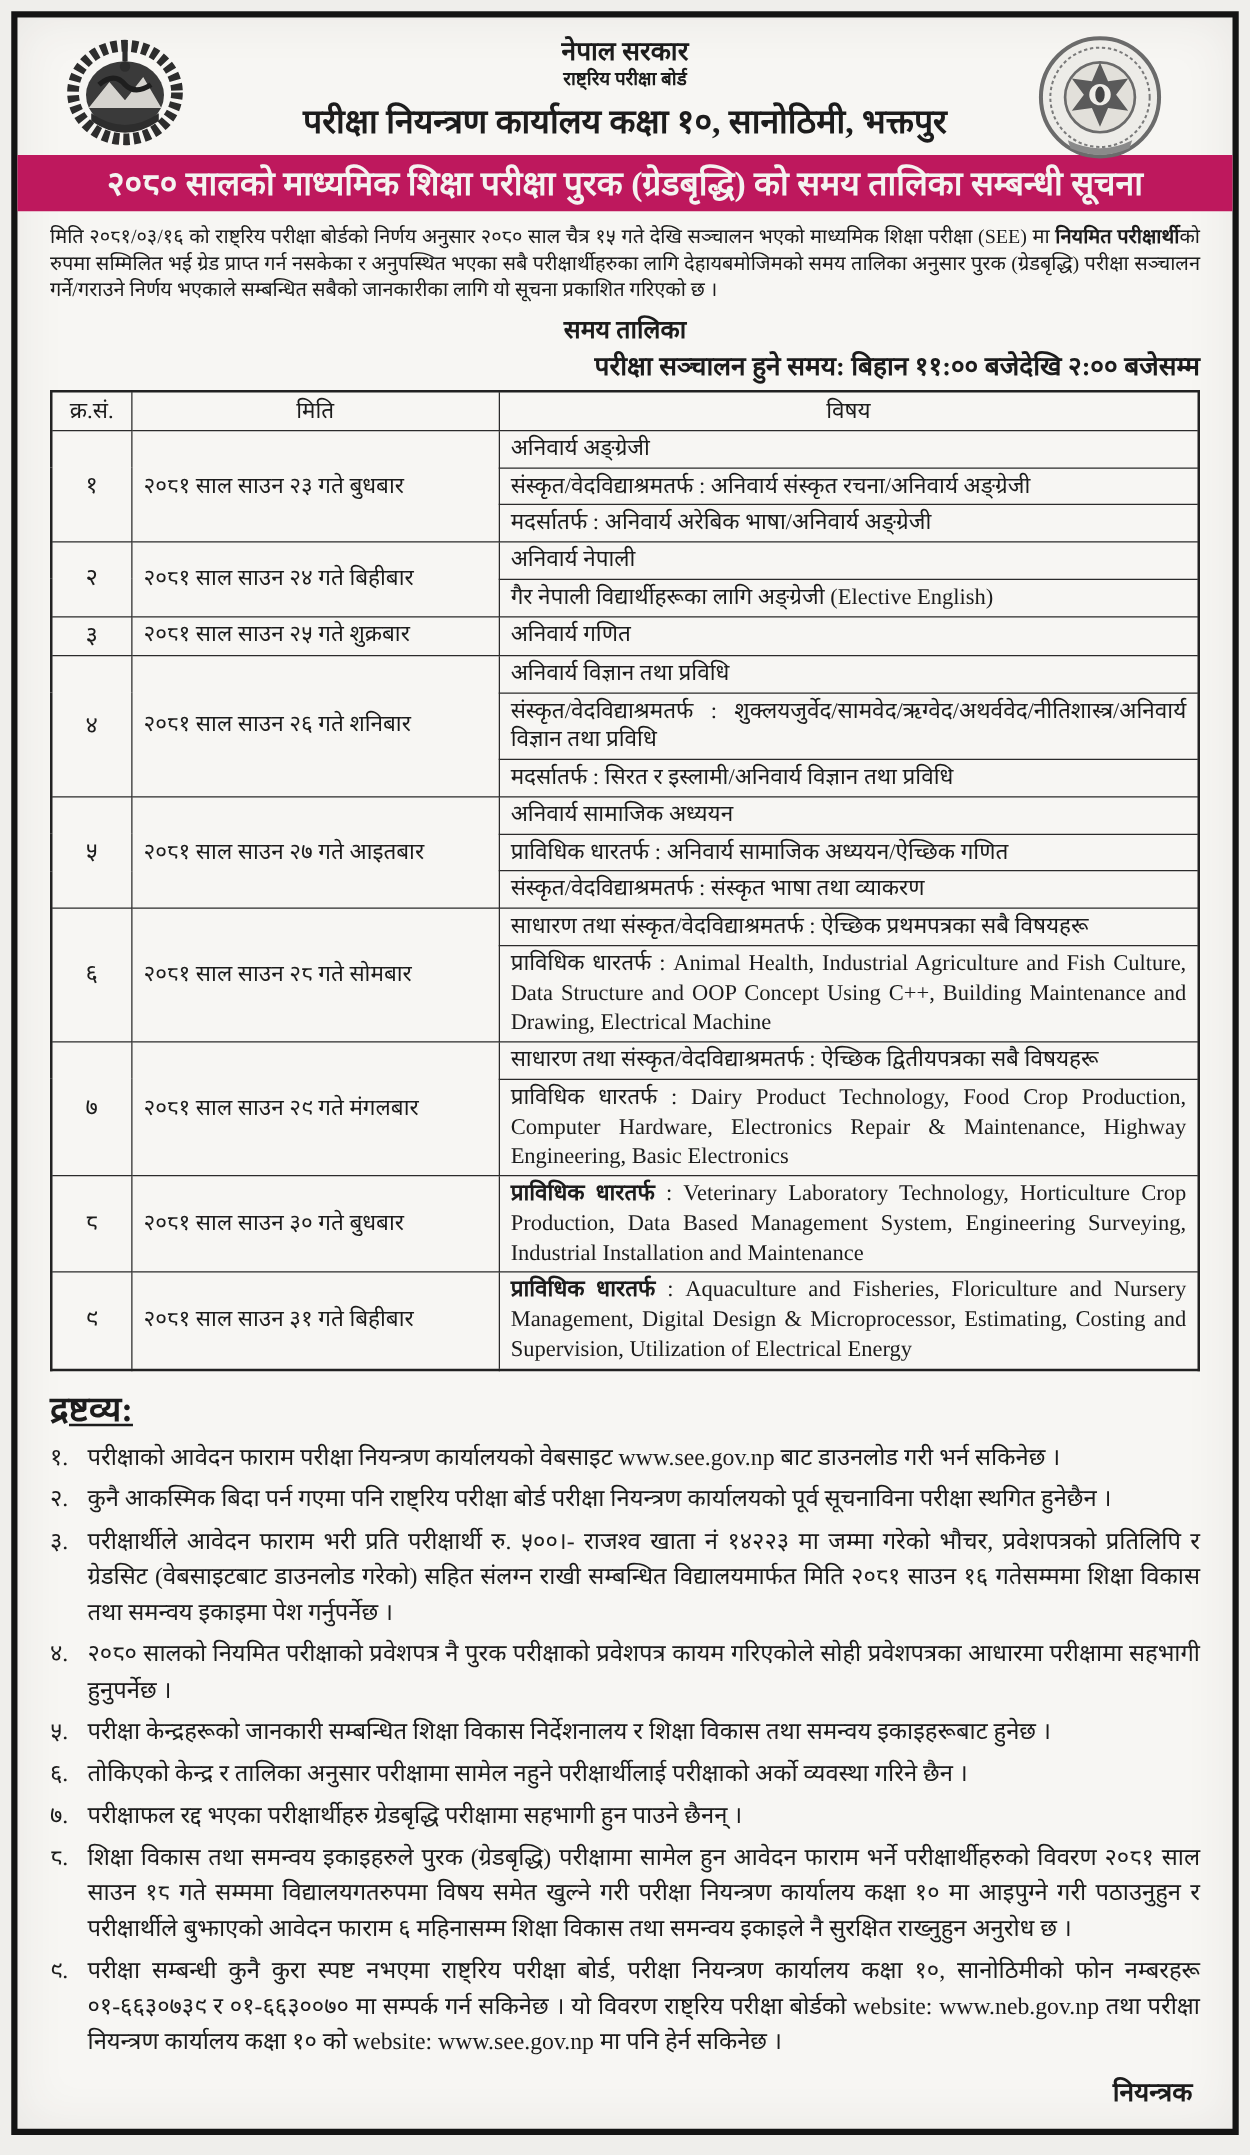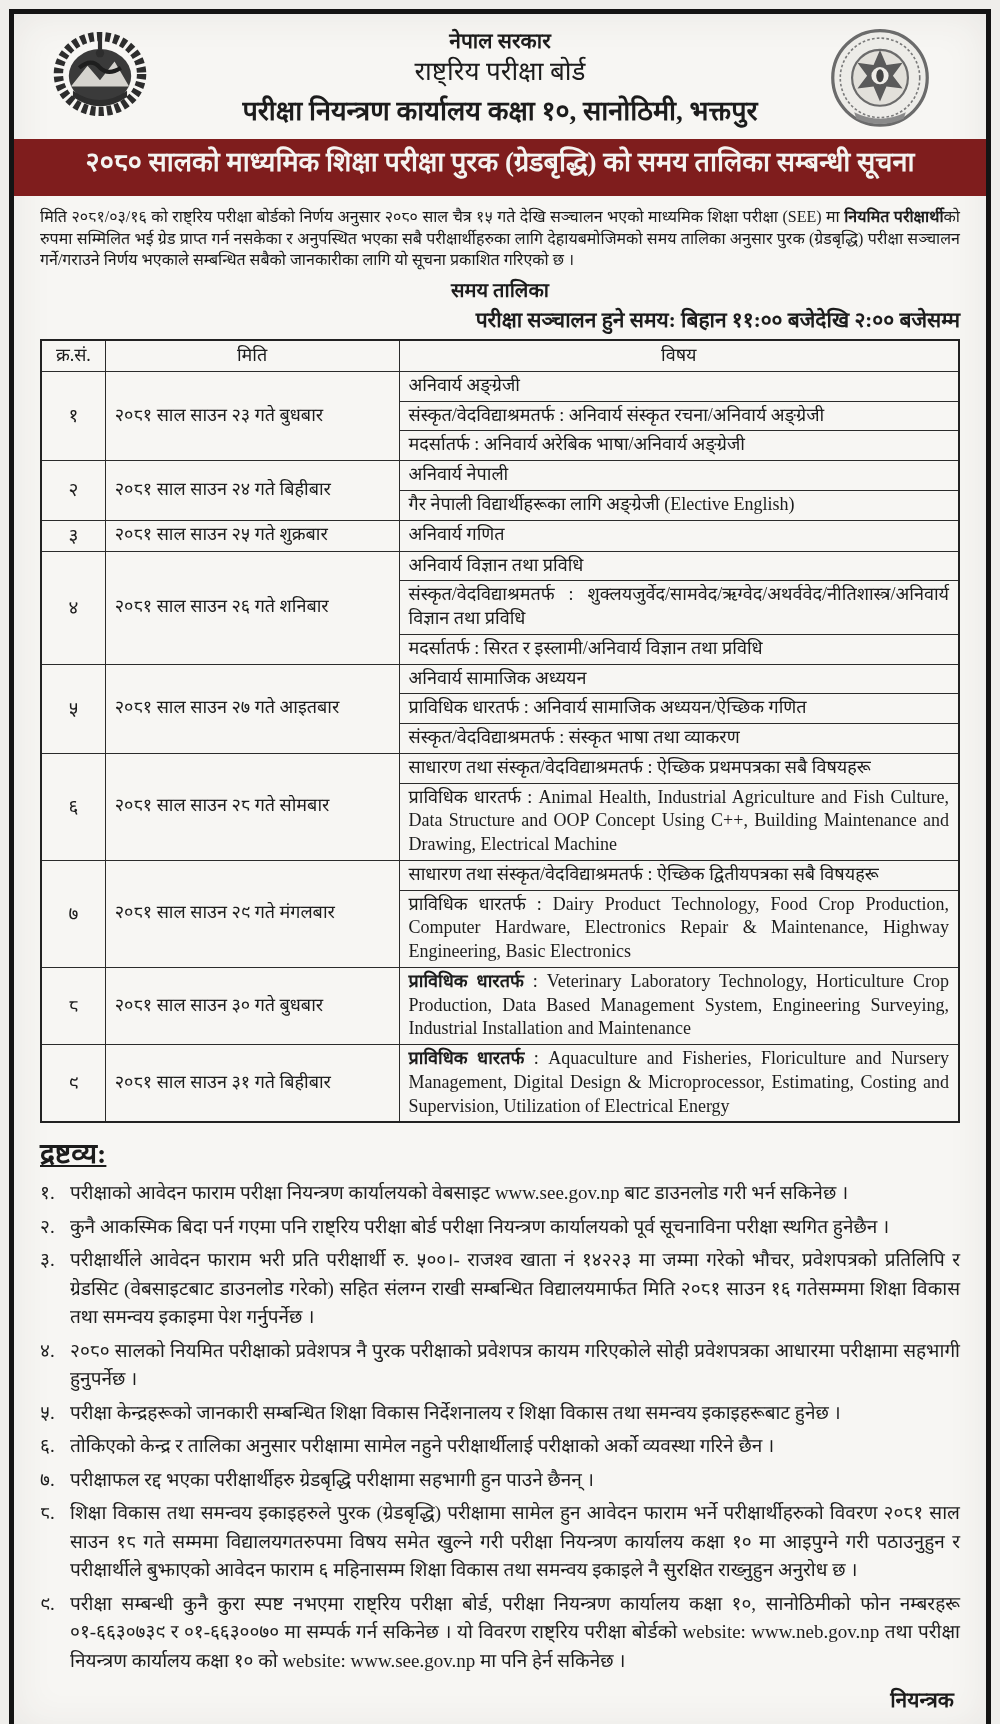--- a/index.html
+++ b/index.html
@@ -26,35 +26,35 @@
   }
   .pad { padding: 0 26px; }
 
   
   .header {
     position: relative;
     padding: 14px 10px 8px 10px;
     text-align: center;
   }
   .header .gov-line   { font-size: 21px; font-weight: bold; line-height: 1.25; }
-  .header .board-line { font-size: 26px; font-weight: normal; line-height: 1.35; }
+  .header .board-line { font-size: 15px; font-weight: bold; line-height: 1.35; }
   .header .office-line{ font-size: 27px; font-weight: bold; line-height: 1.4; margin-top: 4px; }
   .logo { position: absolute; top: 8px; }
   .logo.left  { left: 34px;  width: 104px; height: 104px; }
   .logo.right { right: 52px; width: 108px; height: 116px; }
 
   
   .banner {
-    background: #7f1d1d;
+    background: #be185d;
     color: #f4f3f0;
     text-align: center;
     font-weight: bold;
     font-size: 27px;
     line-height: 1.3;
-    padding: 6px 8px 16px 8px;
+    padding: 6px 8px 4px 8px;
   }
 
   
   .intro {
     margin: 10px 0 6px 0;
     font-size: 16px;
     line-height: 1.33;
     text-align: justify;
   }
 

